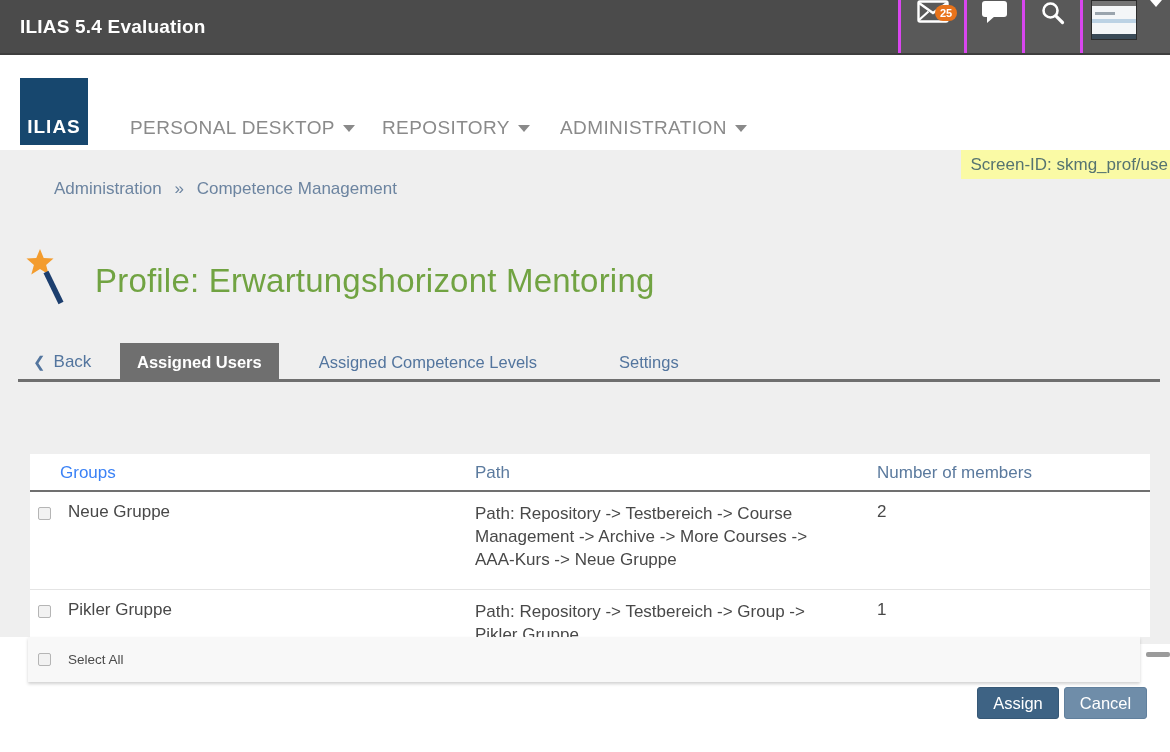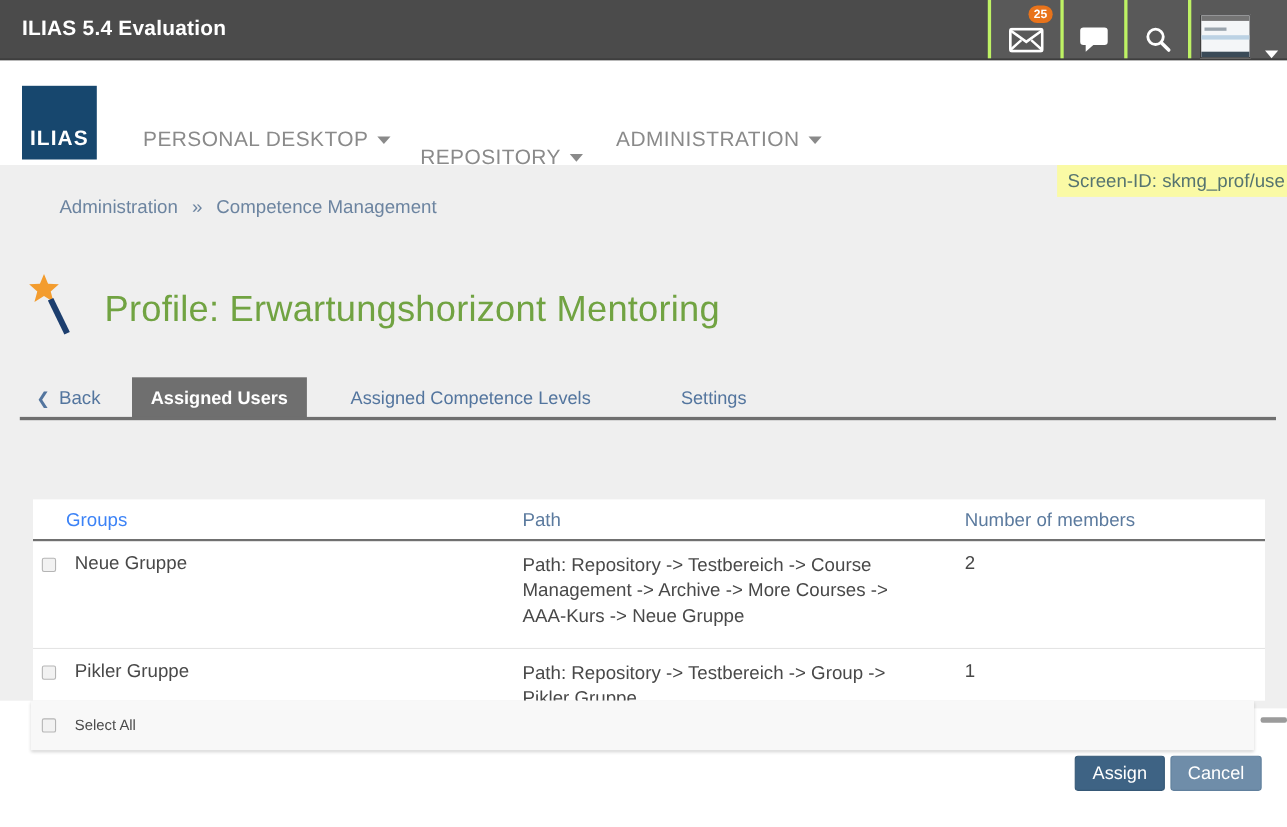--- a/index.html
+++ b/index.html
@@ -6,22 +6,22 @@
   html,body { background:#ffffff; }
   body { font-family:"Liberation Sans","DejaVu Sans",sans-serif; }
   #screen { position:relative; width:1170px; height:752px; overflow:hidden; background:#ffffff; }
 
   
   .topbar { position:absolute; left:0; top:0; width:1170px; height:55px;
             background:#4b4b4b; border-bottom:2px solid #3e3e3e; }
   .topbar-title { position:absolute; left:20px; top:16px; color:#ffffff;
                   font-size:19px; font-weight:bold; letter-spacing:.2px; }
   .topbar-cells { position:absolute; right:0; top:0; height:53px; display:flex; }
-  .tcell { width:58px; height:53px; background:#595959; border-left:3px solid #bef264;
-           display:flex; align-items:flex-end; justify-content:center; position:relative; cursor:pointer; }
+  .tcell { width:58px; height:53px; background:#595959; border-left:3px solid #d946ef;
+           display:flex; align-items:flex-start; justify-content:center; position:relative; cursor:pointer; }
   .tcell.mail { width:66px; }
   .tcell.avatarcell { width:90px; justify-content:flex-start; padding-left:8px; }
   .badge { position:absolute; top:5px; right:7px; min-width:22px; height:16px; padding:0 4px;
            background:#e8731b; border-radius:9px; color:#fff; font-size:11px; font-weight:bold;
            line-height:16px; text-align:center; }
   .thumb { width:46px; height:40px; background:#f4f6f8; border:1px solid #2c2c2c; position:relative; overflow:hidden; }
   .thumb .t1 { position:absolute; top:0; left:0; right:0; height:5px; background:#747474; }
   .thumb .t2 { position:absolute; top:11px; left:3px; width:20px; height:3px; background:#9aa4ad; }
   .thumb .t3 { position:absolute; top:18px; left:0; right:0; height:4px; background:#bcd2e4; }
   .thumb .t4 { position:absolute; bottom:0; left:0; right:0; height:5px; background:#3a4a57; }
@@ -31,21 +31,21 @@
   
   .logobar { position:absolute; left:0; top:55px; width:1170px; height:95px; background:#ffffff; }
   .logo { position:absolute; left:20px; top:23px; width:68px; height:67px; background:#17476e;
           display:flex; align-items:flex-end; justify-content:center; cursor:pointer; }
   .logo span { color:#fff; font-weight:bold; font-size:19px; letter-spacing:1px; margin-bottom:7px; }
   .navitem { position:absolute; top:62px; color:#8a8a8a; font-size:19px; letter-spacing:.4px;
              cursor:pointer; white-space:nowrap; }
   .navitem .ncaret { display:inline-block; width:0; height:0; border-left:6px solid transparent;
                      border-right:6px solid transparent; border-top:7px solid #8a8a8a;
                      margin-left:8px; vertical-align:middle; }
-  .nav-pd { left:130px; } .nav-rep { left:382px;margin-top:16px; } .nav-adm { left:560px; }
+  .nav-pd { left:130px; } .nav-rep { left:382px; } .nav-adm { left:560px; }
 
   
   .content { position:absolute; left:0; top:150px; width:1170px; height:494px; background:#efefef; }
 
   .screenid { position:absolute; right:0; top:0; height:29px; line-height:29px; background:#fafaa5;
               color:#567470; font-size:17px; padding:0 2px 0 10px; white-space:nowrap; }
 
   .breadcrumb { position:absolute; left:18px; top:29px; font-size:17px; color:#6c84a0;margin-left:36px; }
   .breadcrumb .bc-link { color:#6c84a0; cursor:pointer; }
   .breadcrumb .bc-sep { color:#6c84a0; margin:0 8px; }

